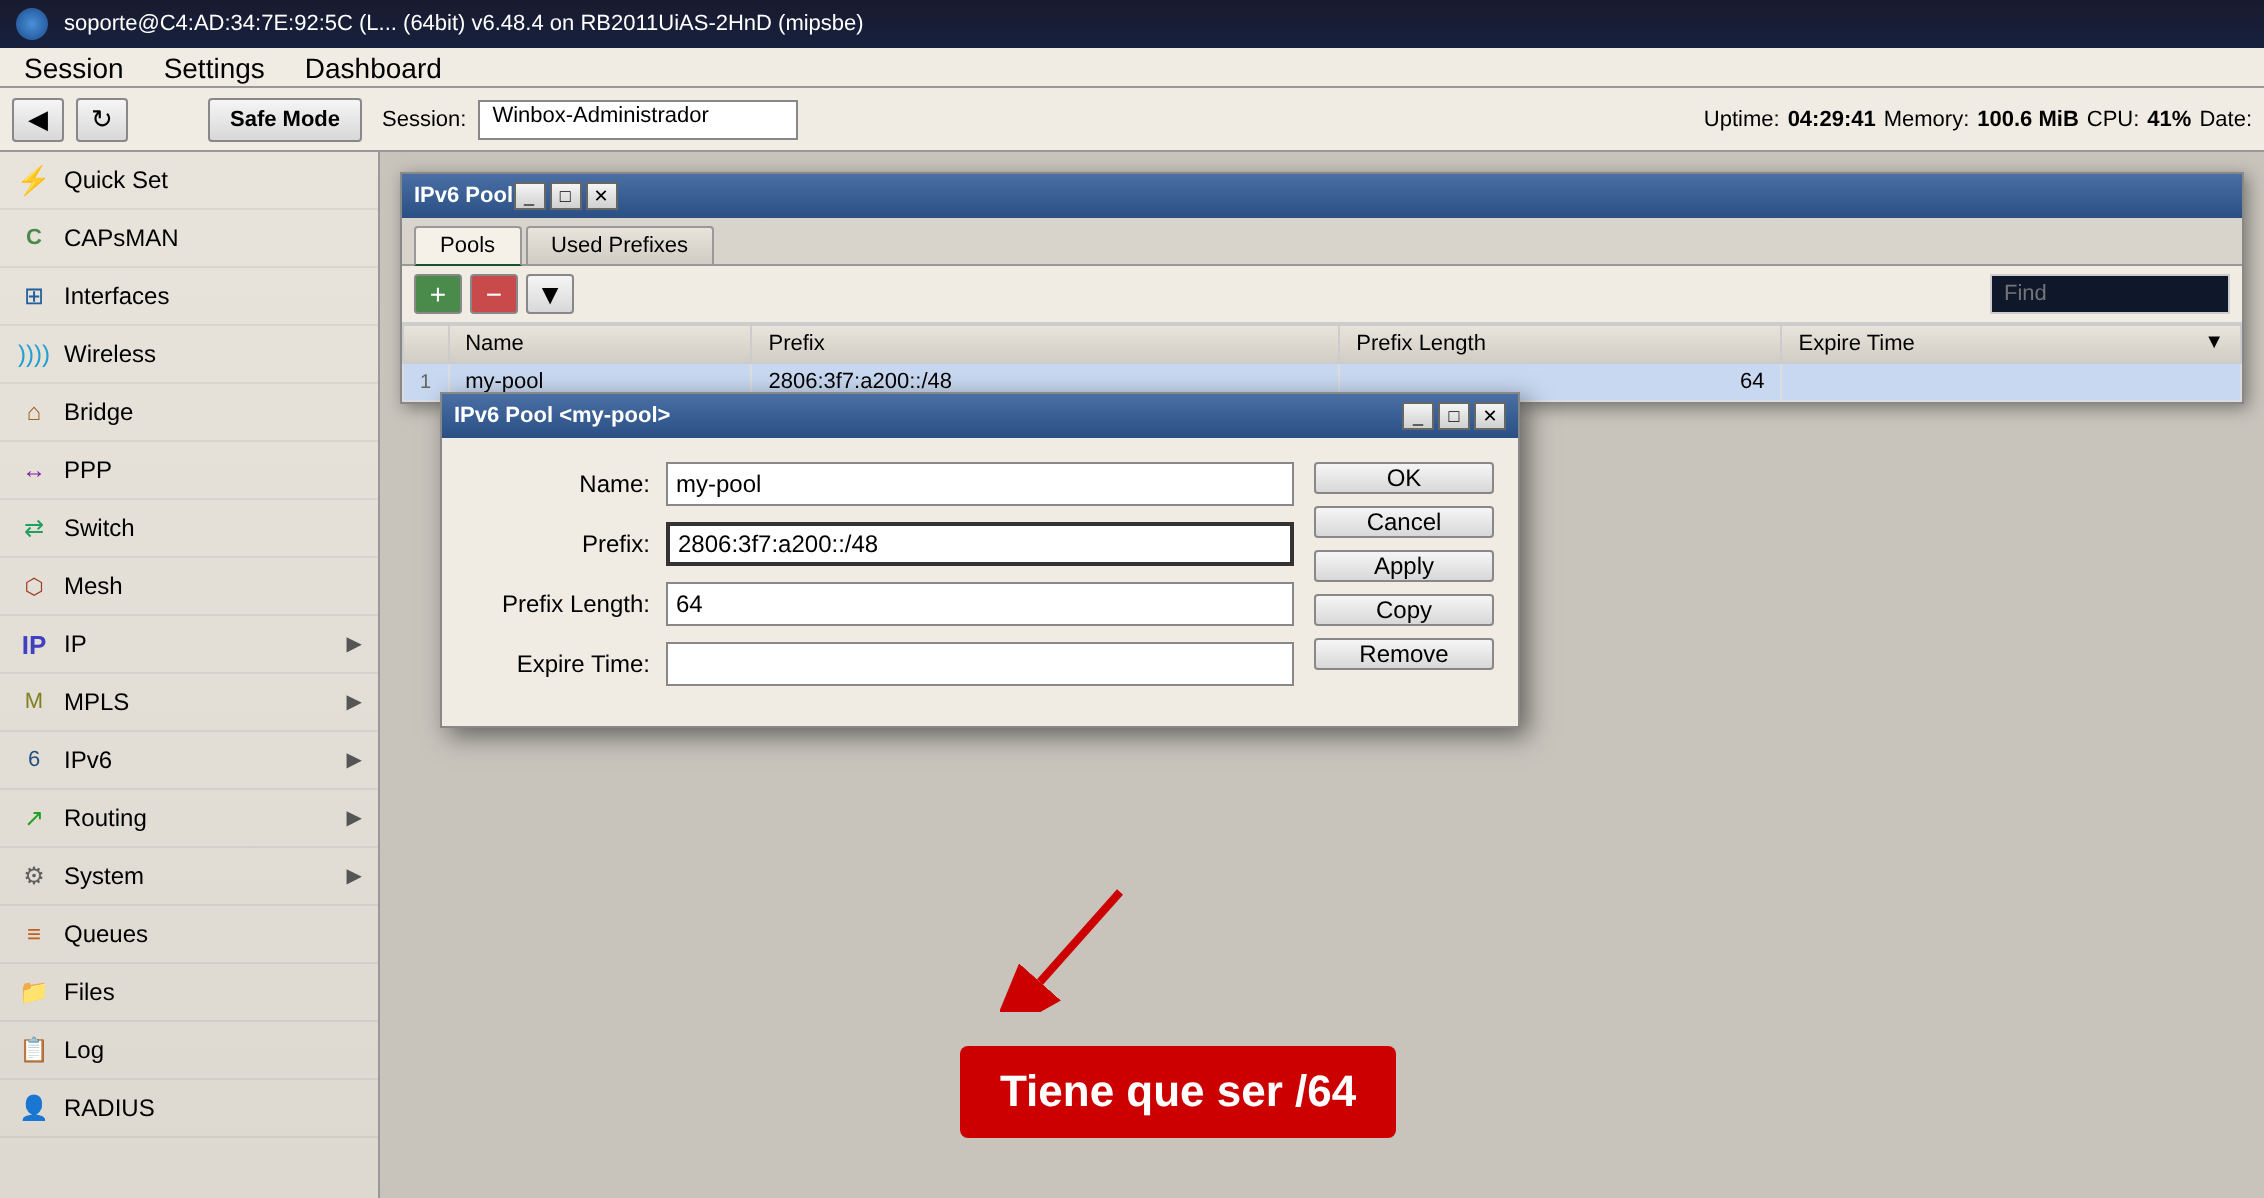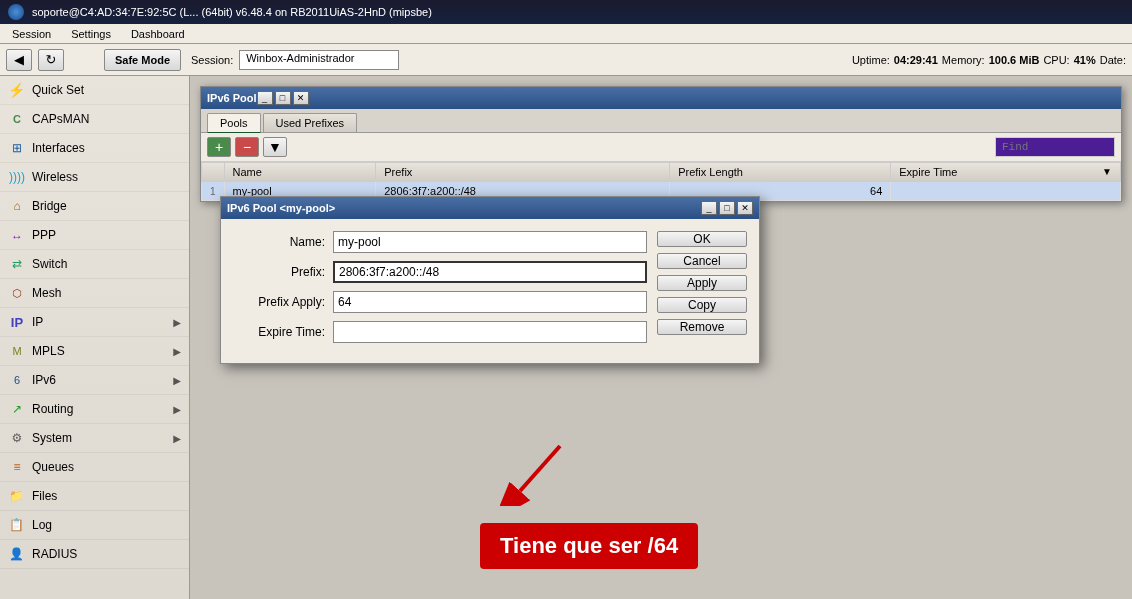--- a/index.html
+++ b/index.html
@@ -29,21 +29,21 @@
       border-bottom: 1px solid #999;
       padding: 2px 4px;
       display: flex;
       gap: 4px;
       height: 20px;
       align-items: center;
     }
     .menu-item {
       padding: 1px 8px;
       cursor: pointer;
-      font-size: 11px;
+      font-size: 14px;
     }
 
     
     .toolbar {
       background: #f0ece4;
       border-bottom: 1px solid #999;
       padding: 3px 6px;
       display: flex;
       align-items: center;
       gap: 6px;
@@ -200,28 +200,27 @@
       cursor: pointer;
       display: flex; align-items: center; justify-content: center;
       font-size: 14px;
       border-radius: 2px;
     }
     .btn-add { background: #4a8a4a; color: white; }
     .btn-remove { background: #c84a4a; color: white; }
     .btn-filter { background: linear-gradient(to bottom, #f5f5f5, #d8d8d8); }
     .find-input {
       margin-left: auto;
-      background: #4c1d95;
+      background: #0f172a;
       border: 1px solid #ccc;
       padding: 1px 6px;
       width: 120px;
       font-size: 11px;
       height: 20px;
       color: #888;
-      font-family: Liberation Mono, monospace;
     }
 
     
     .data-table {
       width: 100%;
       border-collapse: collapse;
       font-size: 11px;
       background: white;
     }
     .data-table thead tr {
@@ -533,21 +532,21 @@
         <div class="form-section">
           <div class="form-row">
             <label class="form-label">Name:</label>
             <input class="form-input" type="text" value="my-pool" style="">
           </div>
           <div class="form-row">
             <label class="form-label">Prefix:</label>
             <input class="form-input cursor-active" type="text" value="2806:3f7:a200::/48" style="">
           </div>
           <div class="form-row">
-            <label class="form-label">Prefix Apply:</label>
+            <label class="form-label">Prefix Length:</label>
             <input class="form-input" type="text" value="64" style="">
           </div>
           <div class="form-row">
             <label class="form-label">Expire Time:</label>
             <input class="form-input" type="text" value="" style="">
           </div>
         </div>
         <div class="btn-section">
           <button class="dialog-btn">OK</button>
           <button class="dialog-btn">Cancel</button>

